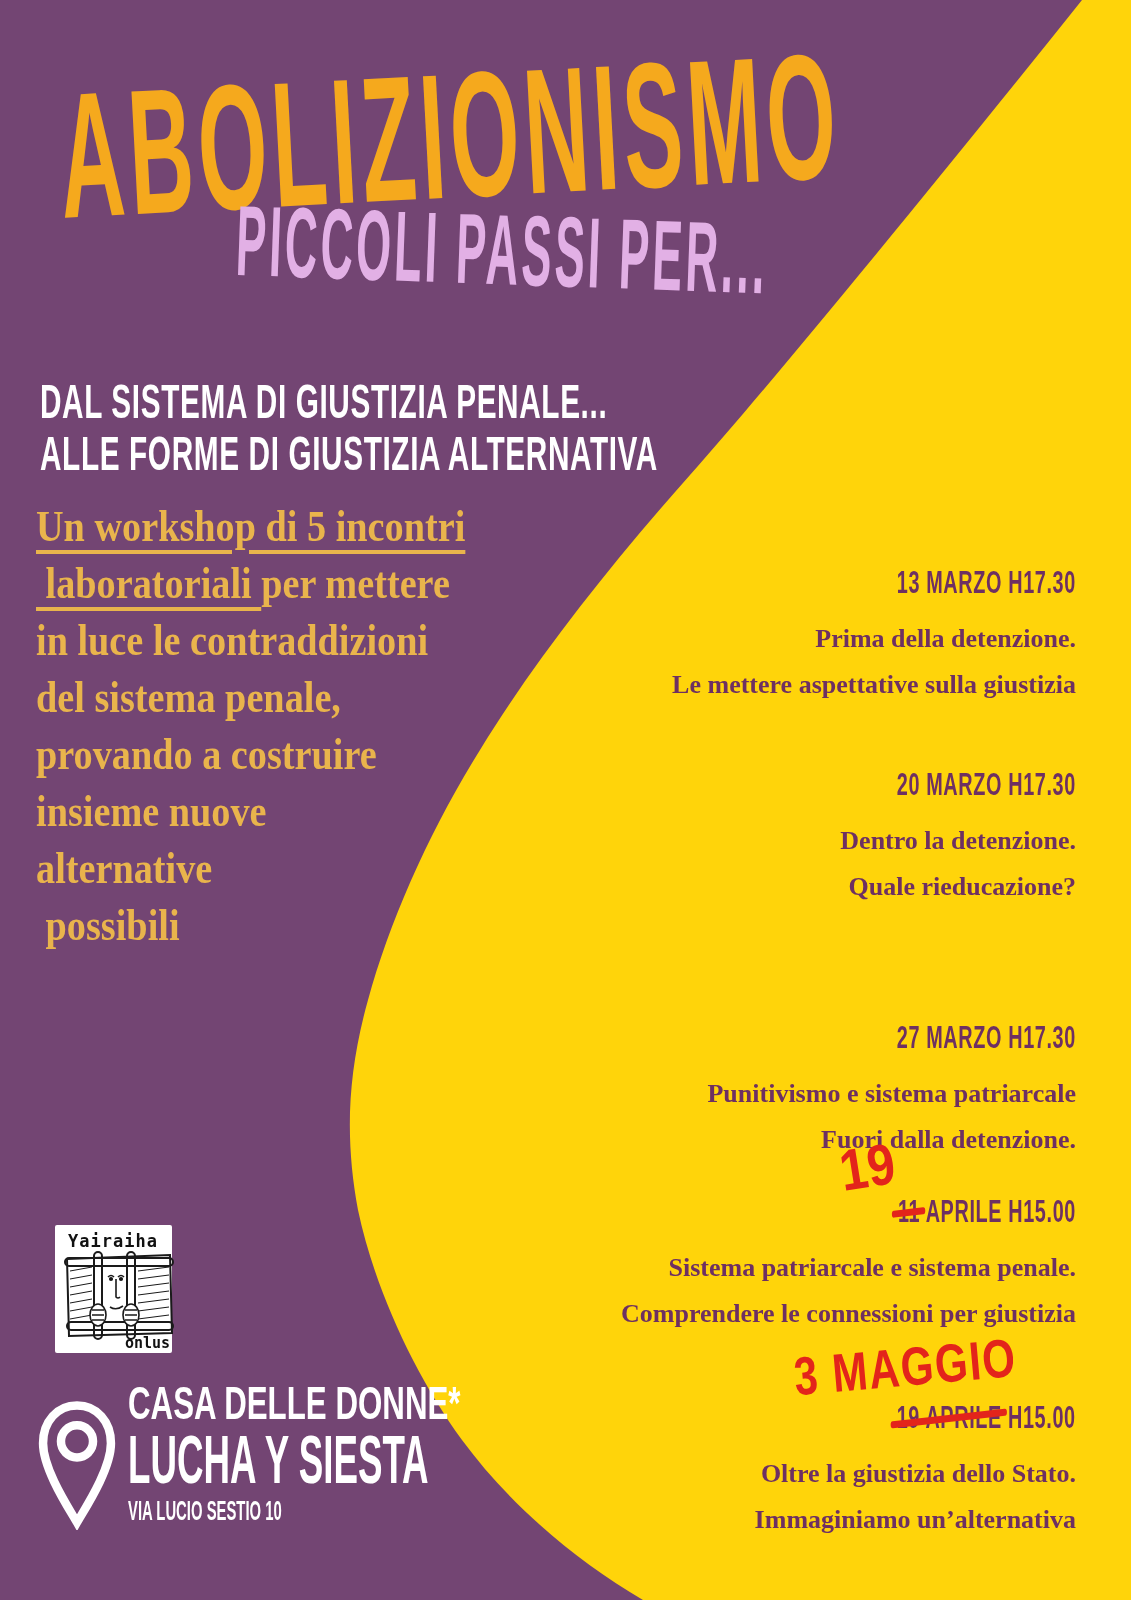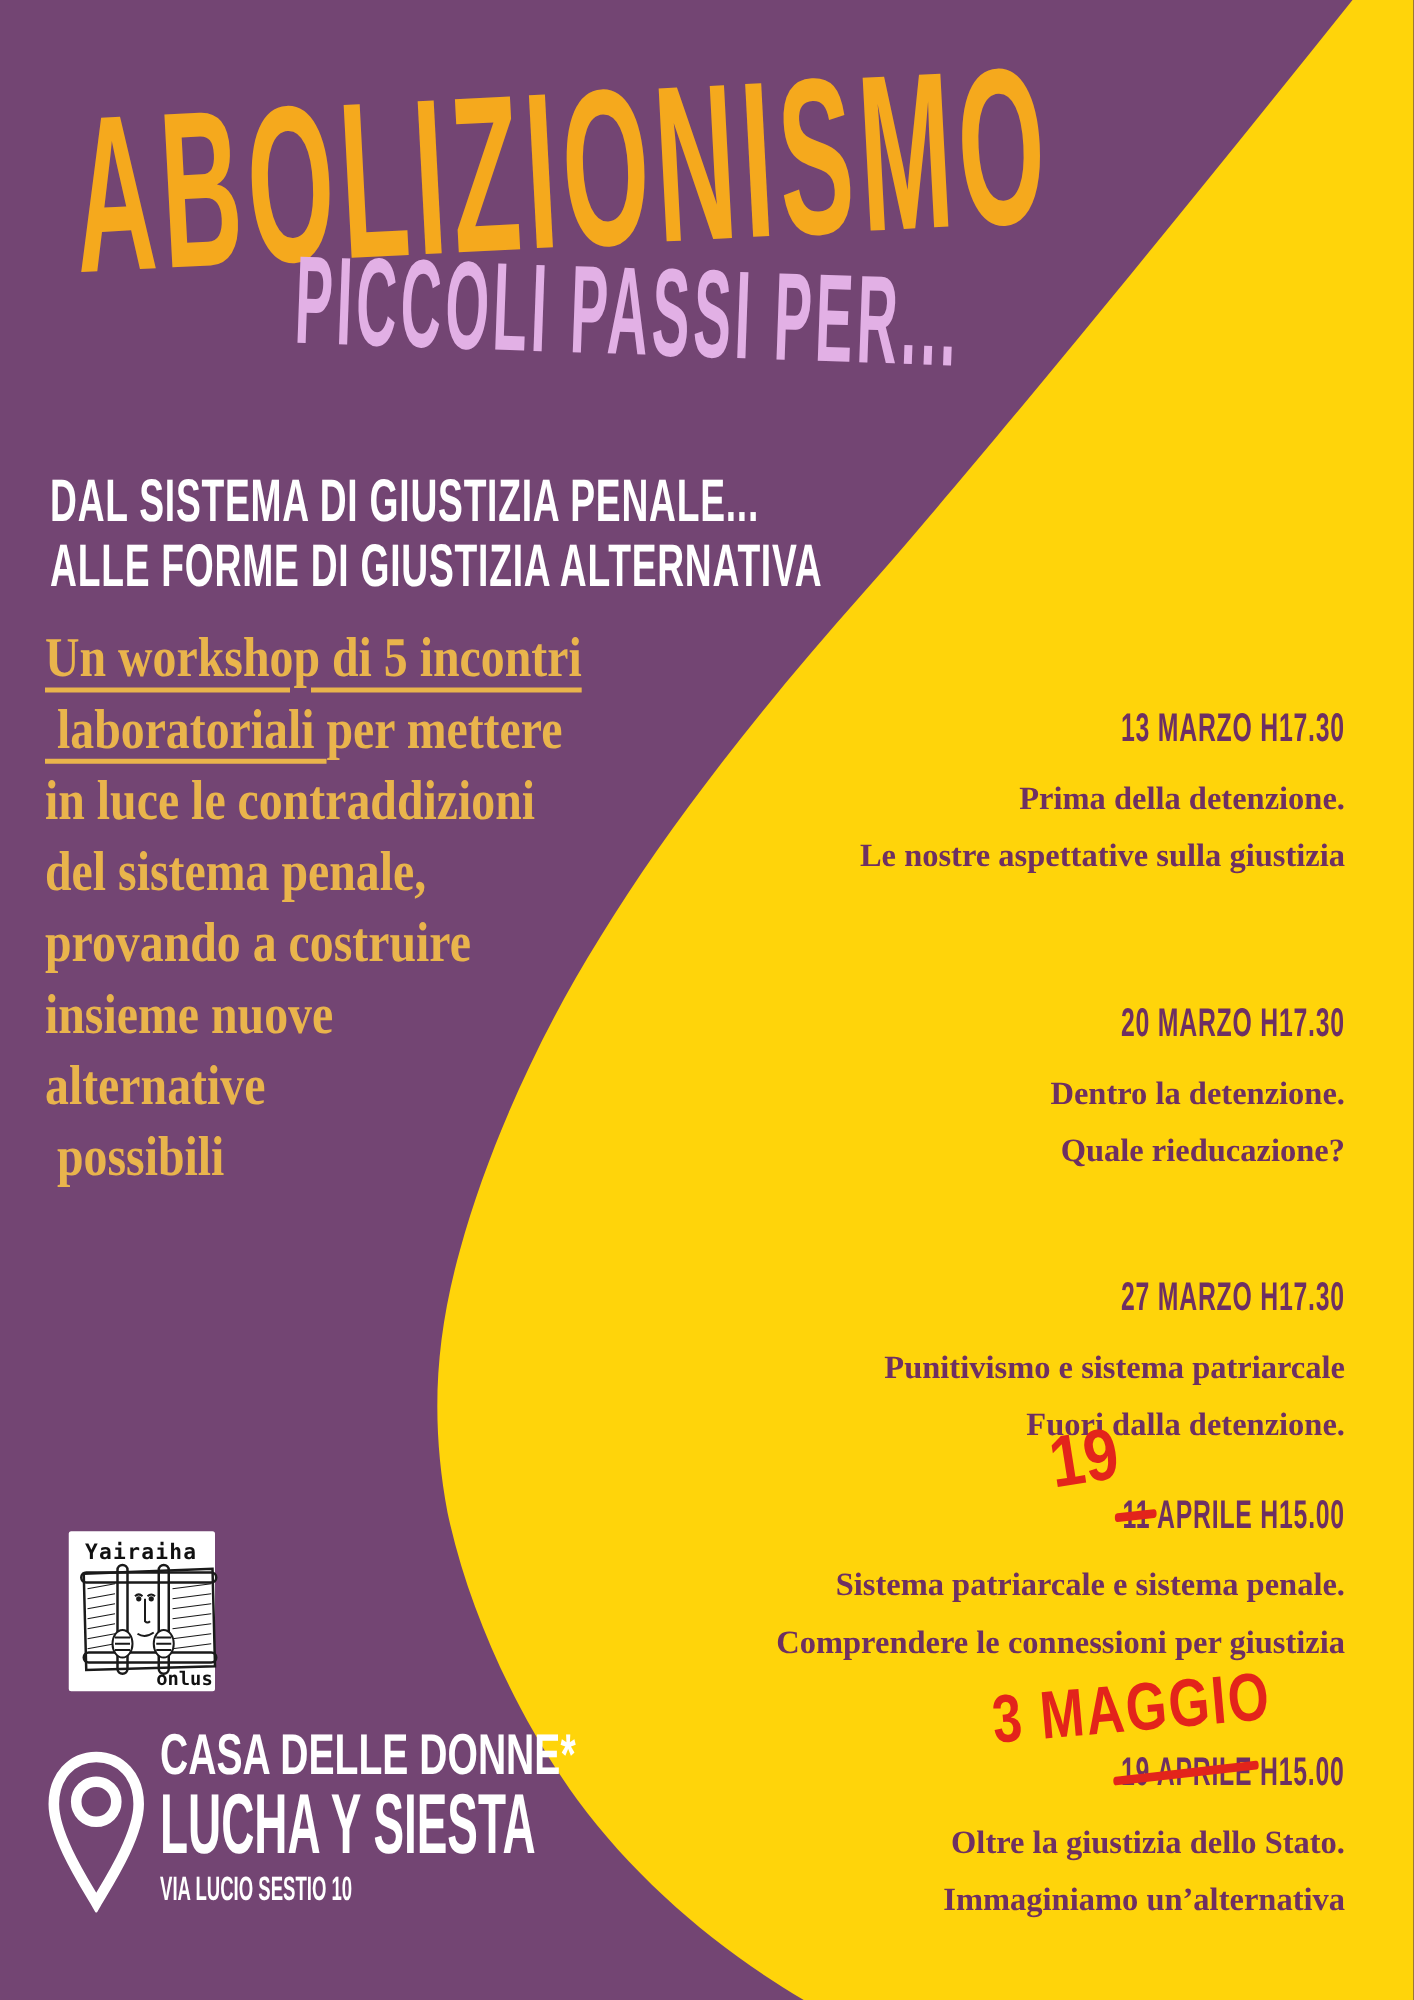--- a/index.html
+++ b/index.html
@@ -107,24 +107,24 @@
     <div class="intro-line"><span class="u"></span><span>del sistema penale,</span></div>
     <div class="intro-line"><span class="u"></span><span>provando a costruire</span></div>
     <div class="intro-line"><span class="u"></span><span>insieme nuove</span></div>
     <div class="intro-line"><span class="u"></span><span>alternative</span></div>
     <div class="intro-line"><span class="u"></span><span> possibili</span></div>
   </div>
 
   <div class="sched" style="top:561px;">
     <div class="date"><span class="sx">13 MARZO H17.30</span></div>
     <div class="desc">Prima della detenzione.</div>
-    <div class="desc">Le nostre aspettative sulla giustizia</div>
+    <div class="desc">Le mettere aspettative sulla giustizia</div>
   </div>
 
-  <div class="sched" style="top:763px;margin-top:34px;">
+  <div class="sched" style="top:763px;">
     <div class="date"><span class="sx">20 MARZO H17.30</span></div>
     <div class="desc">Dentro la detenzione.</div>
     <div class="desc">Quale rieducazione?</div>
   </div>
 
   <div class="sched" style="top:1016px;">
     <div class="date"><span class="sx">27 MARZO H17.30</span></div>
     <div class="desc">Punitivismo e sistema patriarcale</div>
     <div class="desc">Fuori dalla detenzione.</div>
   </div>

